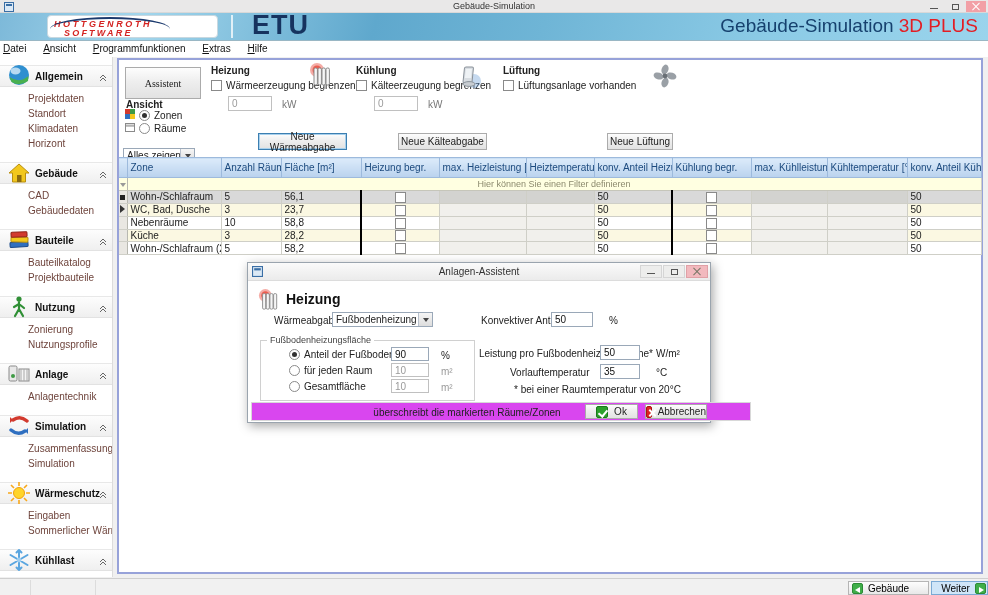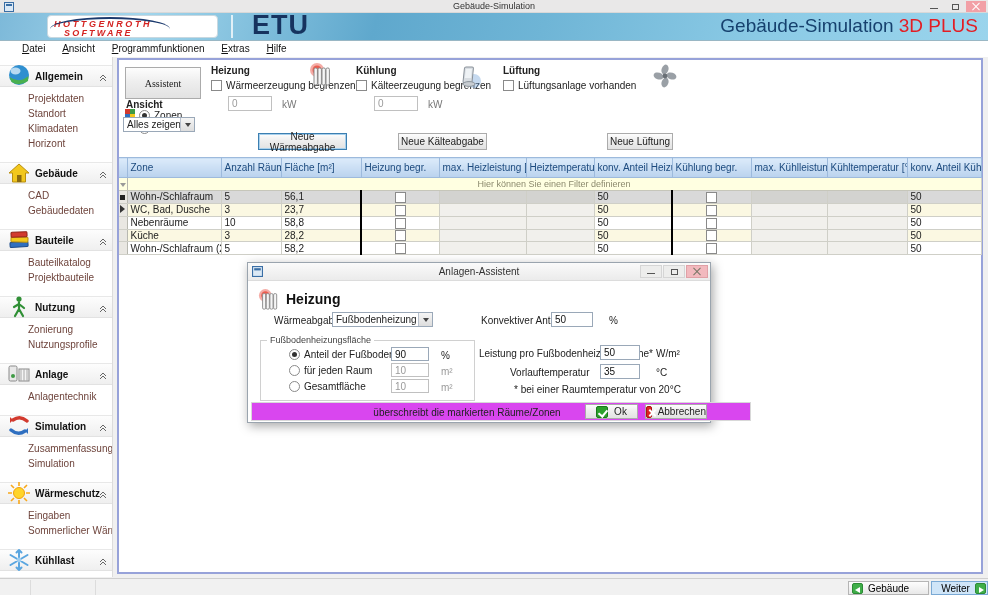--- a/index.html
+++ b/index.html
@@ -32,21 +32,21 @@
   .hg-line2 { font-style:italic; font-weight:bold; color:#d42422; font-size:9px; letter-spacing:2.2px; display:block; margin-left:10px; margin-top:-1px; }
   .logo-sep { position:absolute; left:231px; top:2px; width:2px; height:23px; background:rgba(255,255,255,.75); }
   .etu-logo { position:absolute; left:252px; top:-3px; font-size:27px; font-weight:bold; color:#16335f; letter-spacing:1px; }
   .product-title { position:absolute; right:10px; top:2px; font-size:19px; }
   .product-title .navy { color:#16416e; }
   .product-title .red { color:#e31e24; }
 
   
   .menubar { position:absolute; left:0; top:41px; width:988px; height:16px; background:#fff; }
   .menu-item { display:inline-block; padding:2px 8px 2px 6px; font-size:10px; color:#111; cursor:default; }
-  .menu-item:first-child { padding-left:22px; }
+  .menu-item:first-child { padding-left:3px; }
 
   
   .sidebar { position:absolute; left:0; top:57px; width:113px; height:520px; background:#fff; border-right:1px solid #dcdcdc; padding-top:8px; }
   .nav-group { margin-bottom:11px; }
   .nav-header { position:relative; height:22px; background:linear-gradient(#fdfdfd,#efefef); border-top:1px solid #e8e8e8; border-bottom:1px solid #e2e2e2; display:flex; align-items:center; }
   .nav-header .gicon { width:26px; height:24px; margin-left:6px; flex:0 0 26px; }
   .nav-header .glabel { font-weight:bold; font-size:10px; color:#111; margin-left:3px; }
   .nav-chevron { position:absolute; right:5px; top:7px; width:8px; height:8px; }
   .nav-items { padding:4px 0 0 28px; }
   .nav-item { font-size:10px; color:#6e443c; line-height:15px; white-space:nowrap; overflow:hidden; cursor:pointer; }
@@ -362,21 +362,21 @@
     <span>Zonen</span>
   </div>
   <div class="cb-row" style="left:6px;top:62px;">
     <span><svg width="10" height="10" viewBox="0 0 10 10">
           <rect x="0.5" y="1.5" width="9" height="8" fill="#fff" stroke="#8a8a8a"></rect>
           <rect x="0.5" y="1.5" width="9" height="2.5" fill="#dcdcdc" stroke="#8a8a8a"></rect>
         </svg></span>
     <span class="radio"></span>
     <span>Räume</span>
   </div>
-  <div class="select" style="position:absolute;left:4px;top:57px;width:72px;">
+  <div class="select" style="position:absolute;left:4px;top:88px;width:72px;">
     <span>Alles zeigen</span>
     <span class="arrowbox"></span>
   </div>
 
   <div class="tb-label" style="left:92px;top:5px;">Heizung</div>
   <div class="cb-row" style="left:92px;top:20px;">
     <span class="checkbox"></span>
     <span>Wärmeerzeugung begrenzen</span>
   </div>
   <input class="txt dis" style="position: absolute; left: 109px; top: 36px; width: 44px; height: 15px;" value="0">

